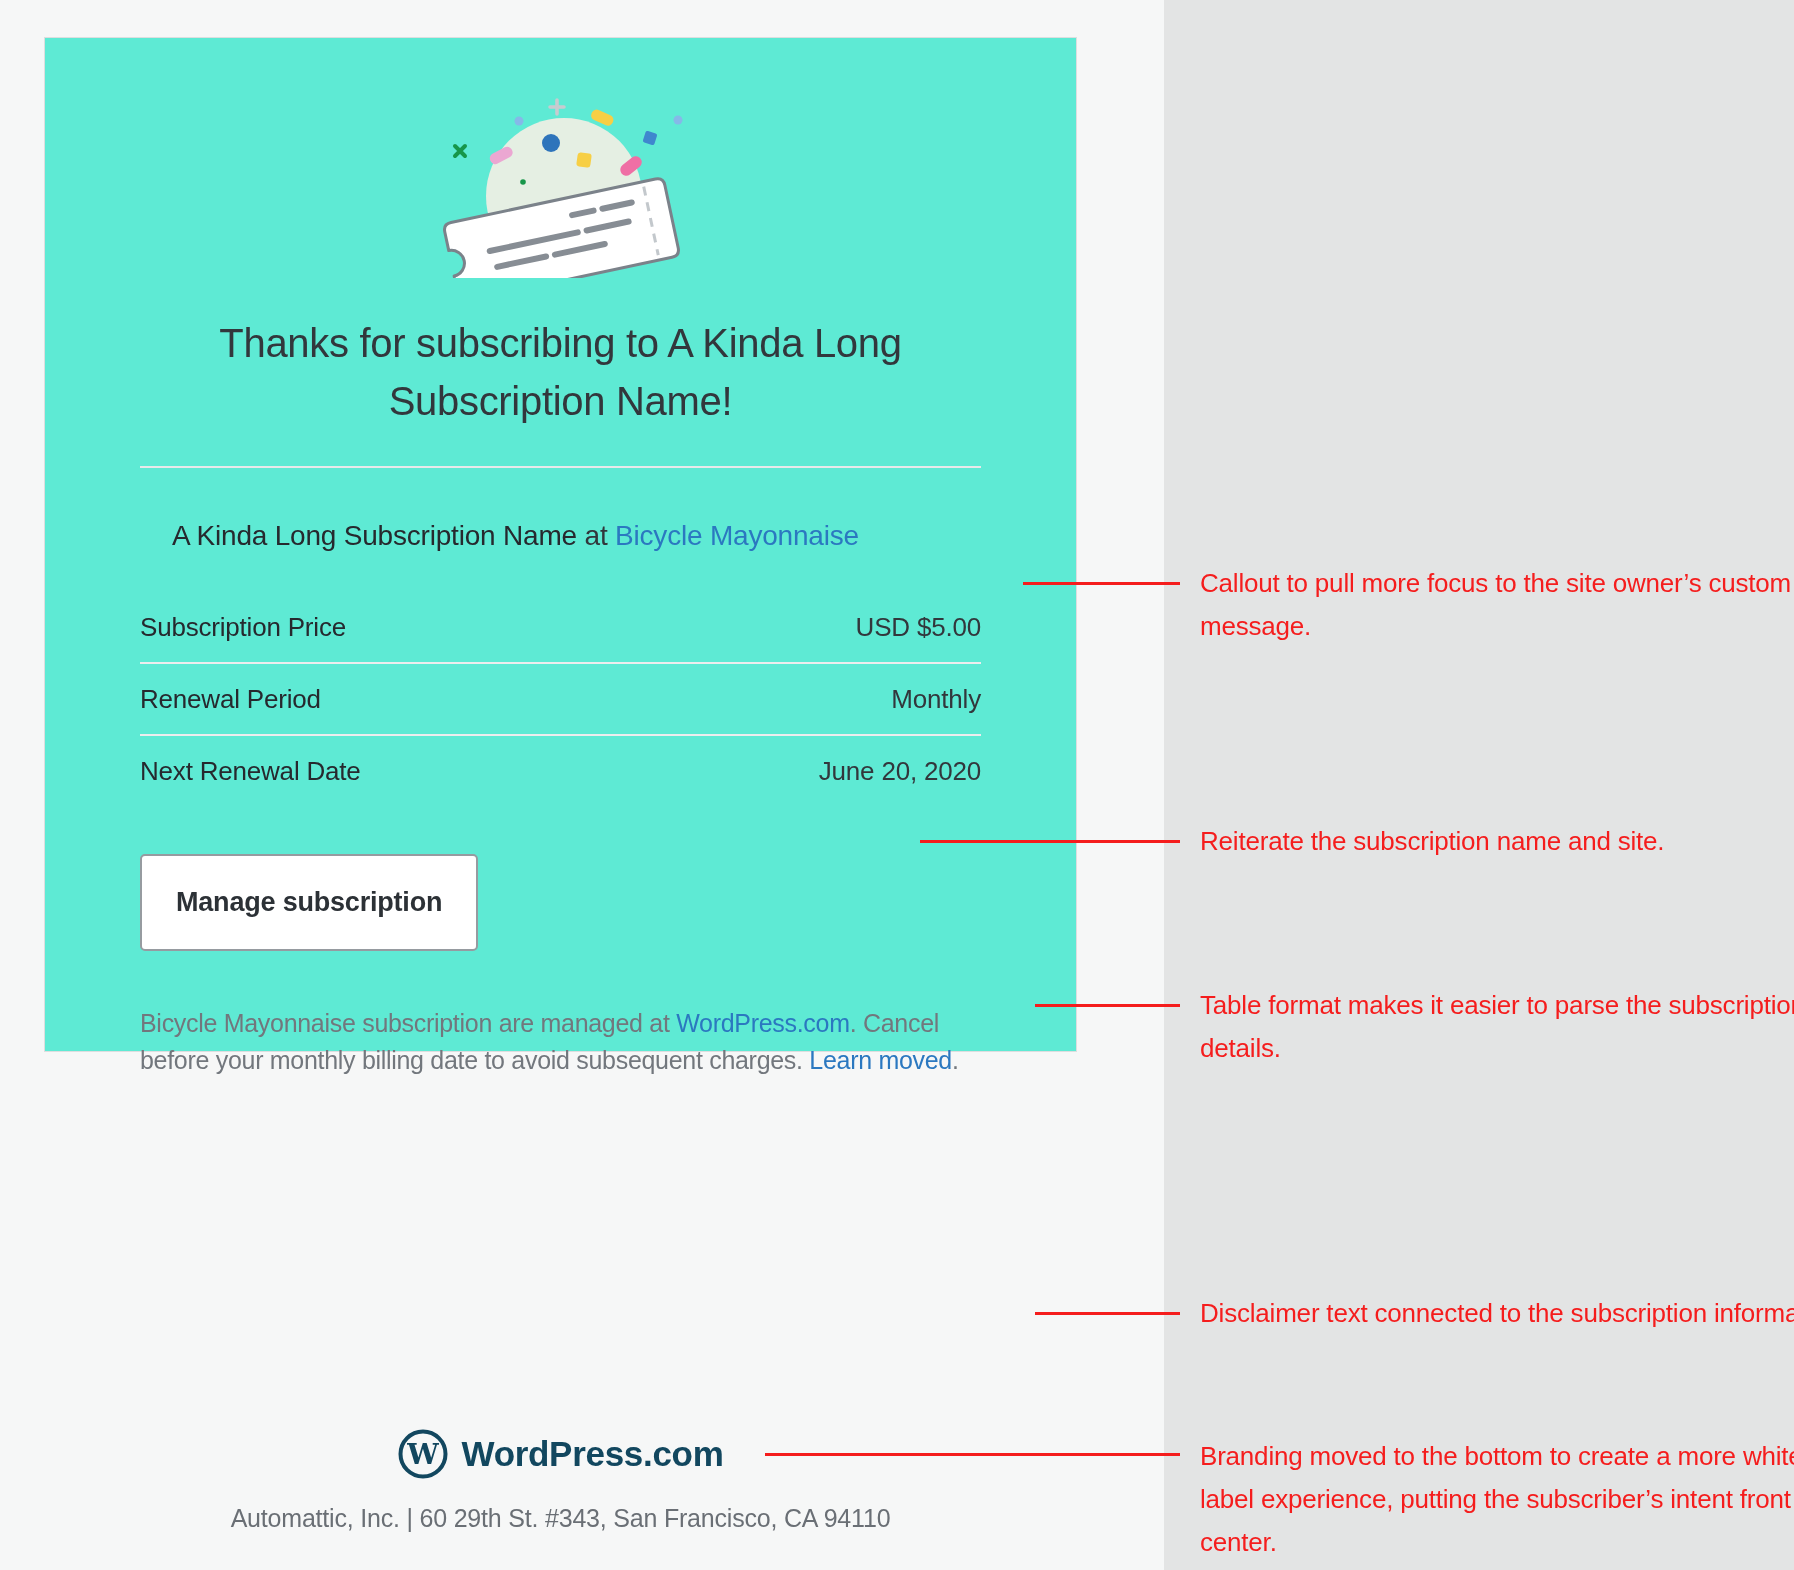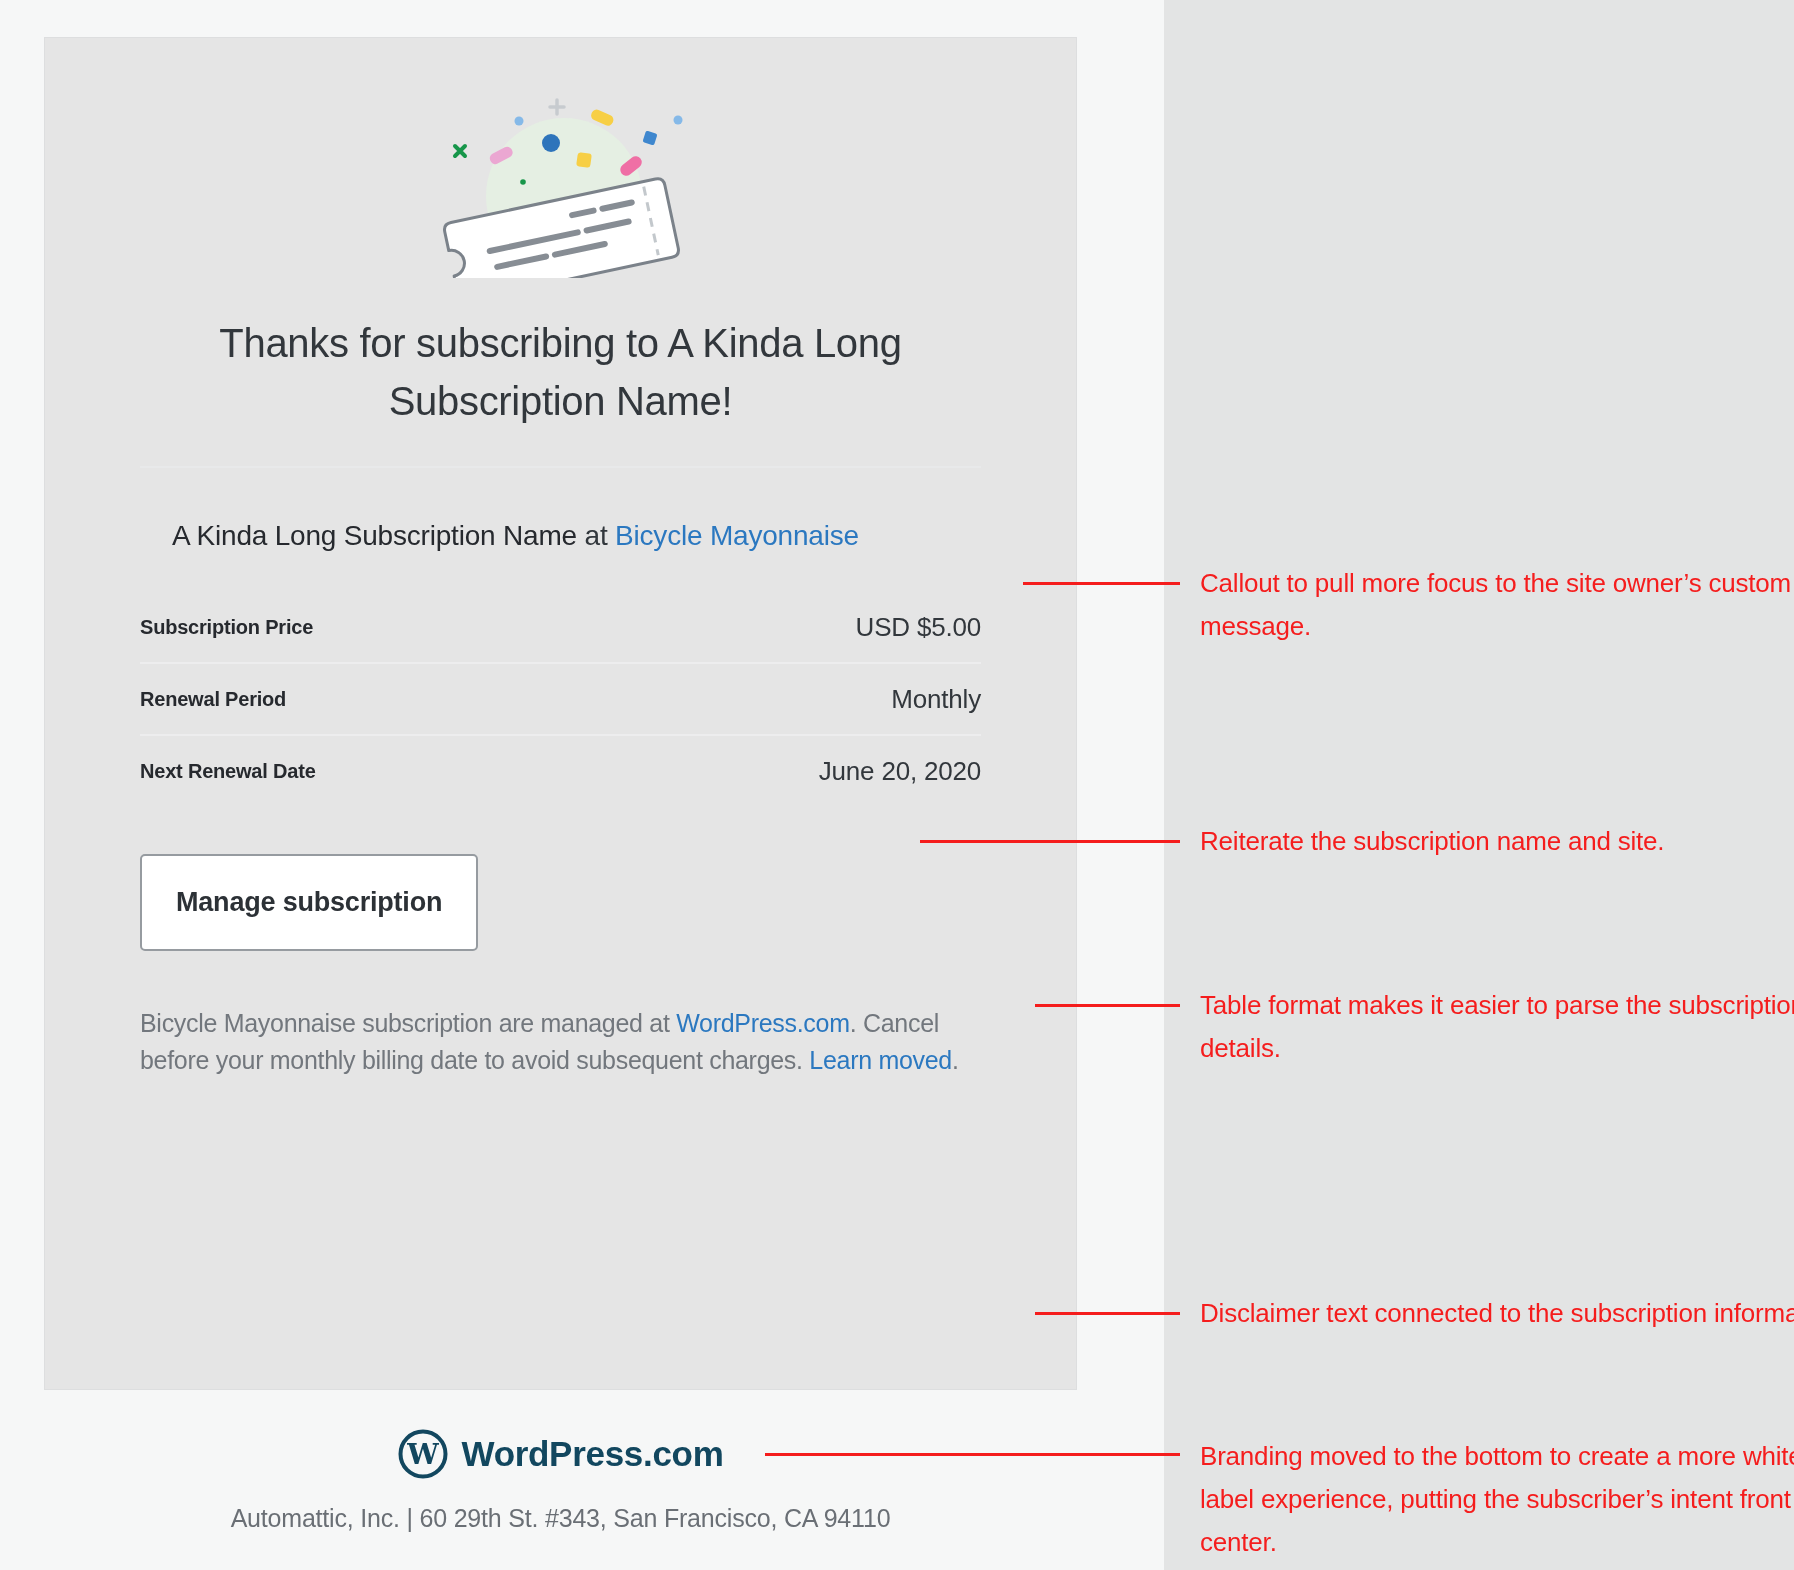--- a/index.html
+++ b/index.html
@@ -13,22 +13,22 @@
   #app { position: absolute; inset: 0; width: 1794px; height: 1570px; }
 
   
   .right-panel {
     position: absolute; left: 1164px; top: 0; width: 630px; height: 1570px;
     background: #e3e4e4;
   }
 
   
   .email-card {
-    position: absolute; left: 44px; top: 37px; width: 1033px; height: 1353px;
-    background: #e5e5e5; border: 1px solid #dddedf;
+    position: absolute; left: 44px; top: 37px; width: 1033px; height: 1015px;
+    background: #5eead4; border: 1px solid #dddedf;
   }
   .illustration-wrap { margin: 50px auto 0; width: 260px; height: 190px; }
   .email-heading {
     margin: 36px auto 0; max-width: 830px; text-align: center;
     font-size: 40px; line-height: 58px; font-weight: 400; color: #32373c;
     letter-spacing: -0.3px;
   }
   .message-box {
     margin: 60px 95px 0; background: #f3f4f5; padding: 34px 36px;
   }
@@ -44,21 +44,21 @@
     margin: 52px 95px 0; font-size: 28px; color: #32373c; letter-spacing: -0.2px;
   }
   .sub-line .sub-name { font-weight: 400; color: #26292e; margin-left: 32px; }
   .link { color: #2b78c0; text-decoration: none; cursor: pointer; }
   .details-table { margin: 40px 95px 0; }
   .details-row {
     display: flex; justify-content: space-between; align-items: center;
     padding: 20px 0; border-bottom: 2px solid #ededee;
   }
   .details-row:last-child { border-bottom: none; }
-  .details-label { font-size: 20px; line-height: 30px; font-weight: 700; color: #26292e; letter-spacing: -0.2px; }
+  .details-label { font-size: 26px; line-height: 30px; font-weight: 400; color: #26292e; letter-spacing: -0.2px; }
   .details-value { font-size: 26px; line-height: 30px; color: #32373c; letter-spacing: -0.2px; }
   .manage-btn {
     margin: 48px 95px 0; display: inline-block;
     background: #ffffff; border: 2px solid #969ba0; border-radius: 5px;
     padding: 31px 34px; font-family: inherit;
     font-size: 27px; font-weight: 600; color: #2c3136; letter-spacing: -0.2px;
     cursor: pointer;
   }
   .disclaimer {
     margin: 54px 95px 0; font-size: 25px; line-height: 37px; color: #72777d;

